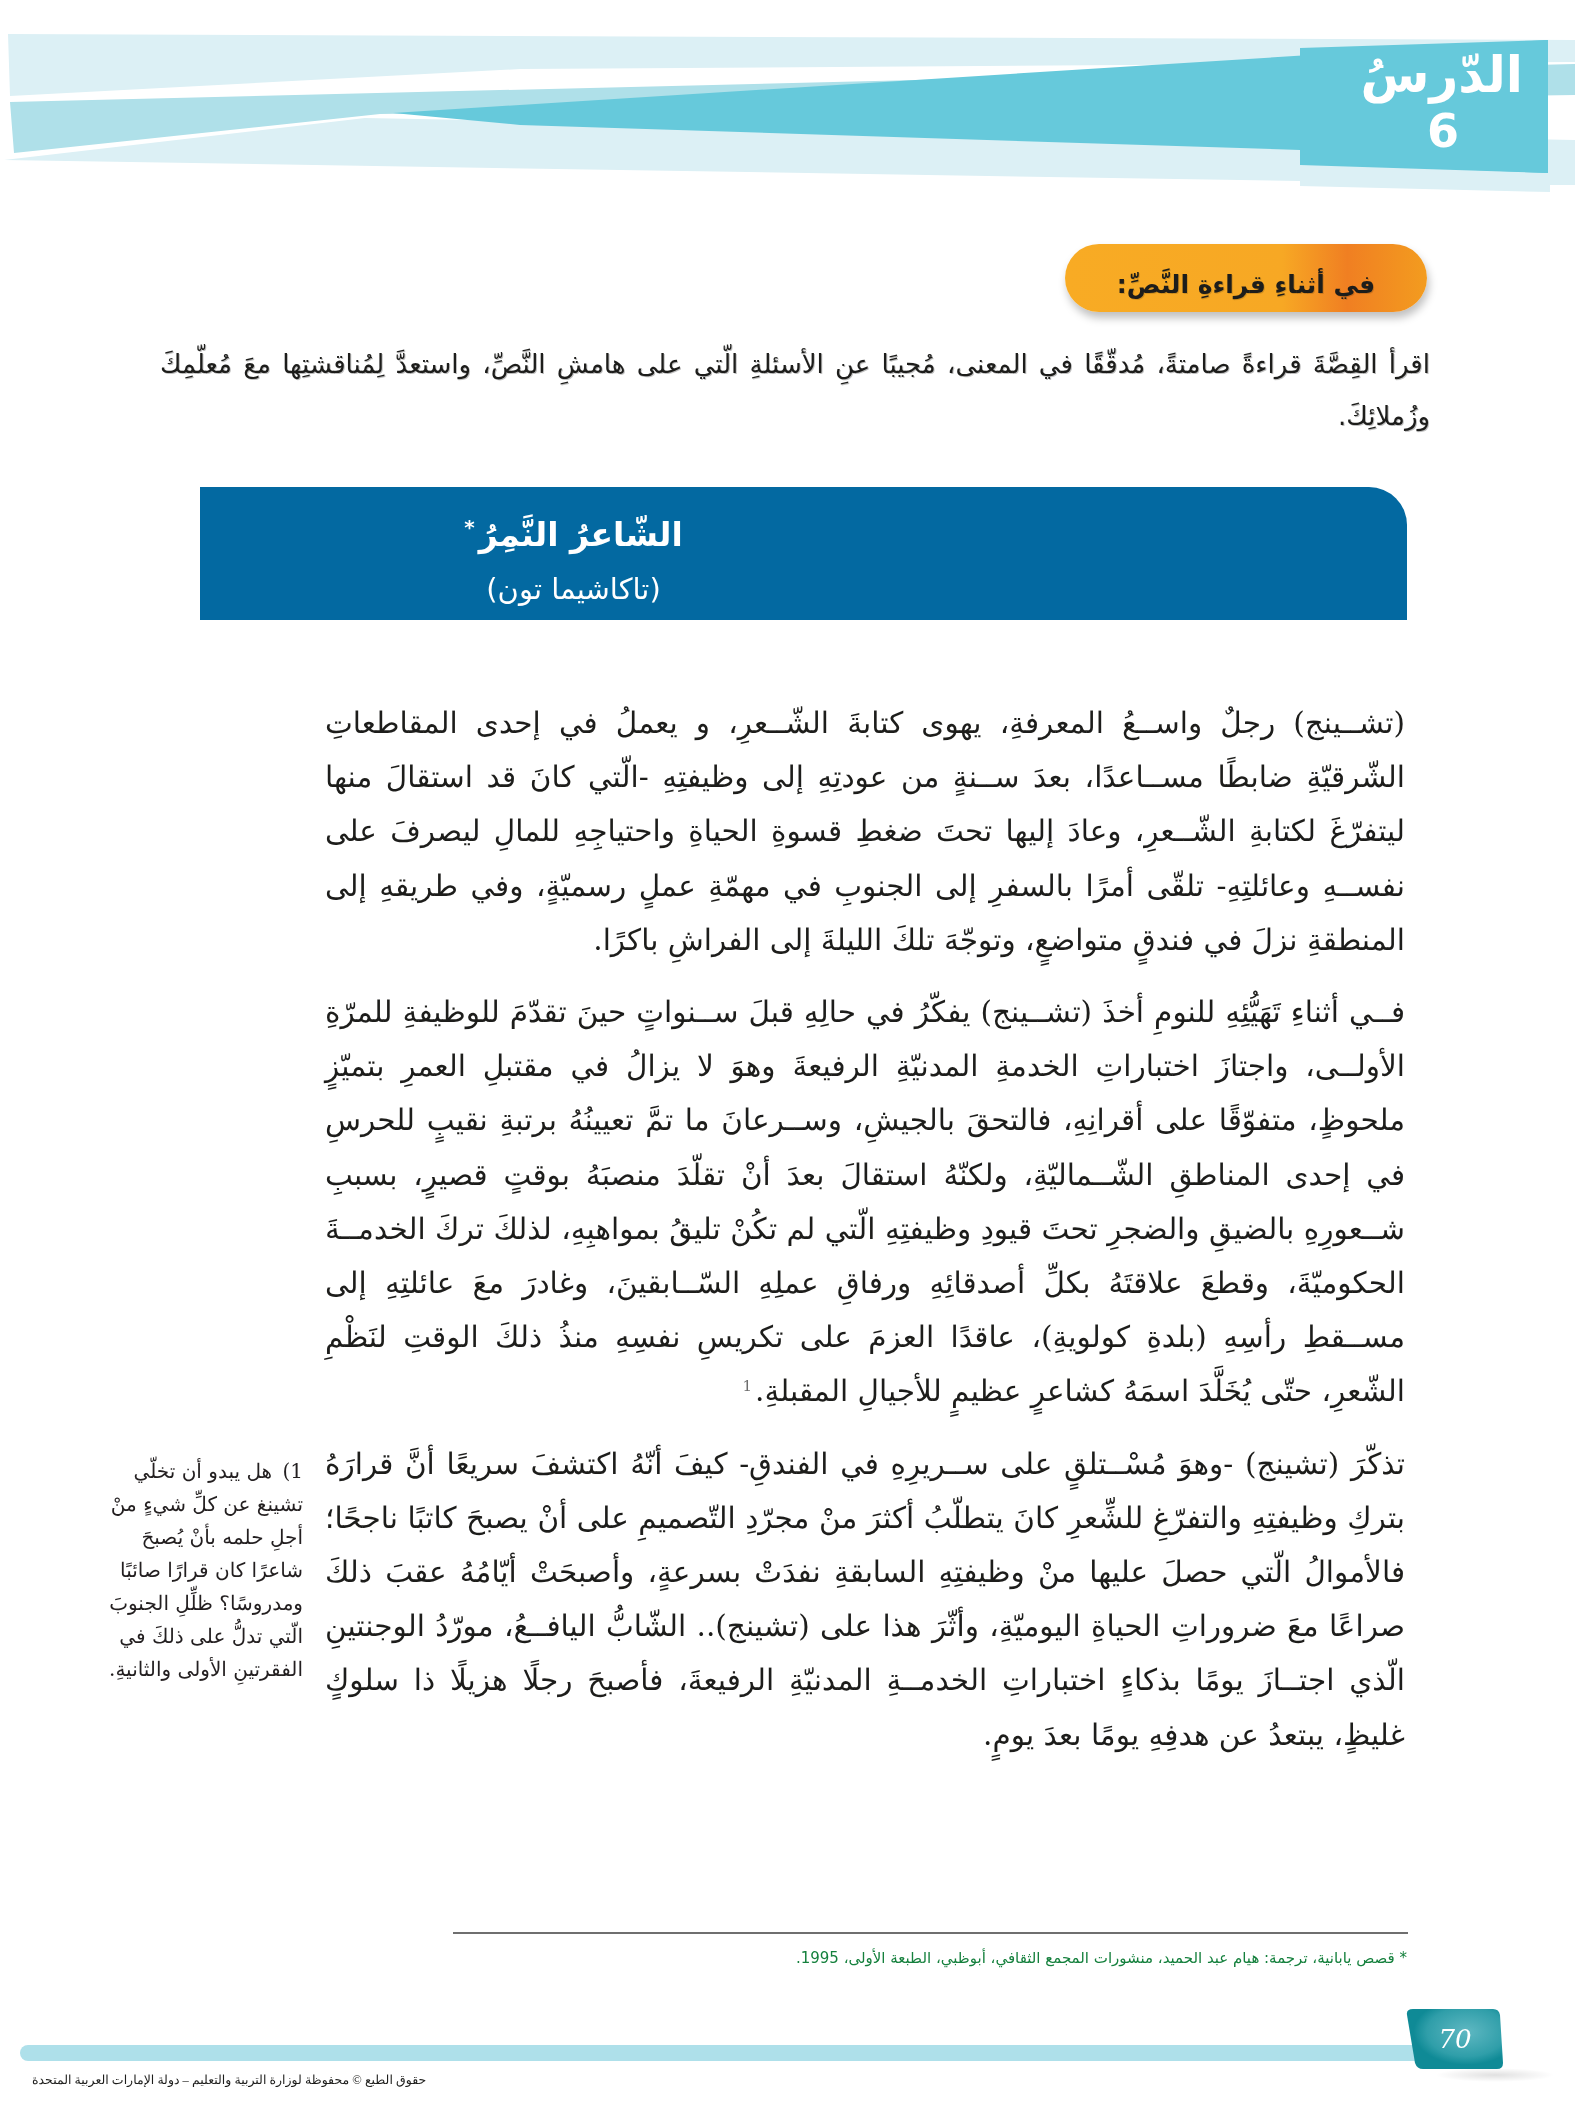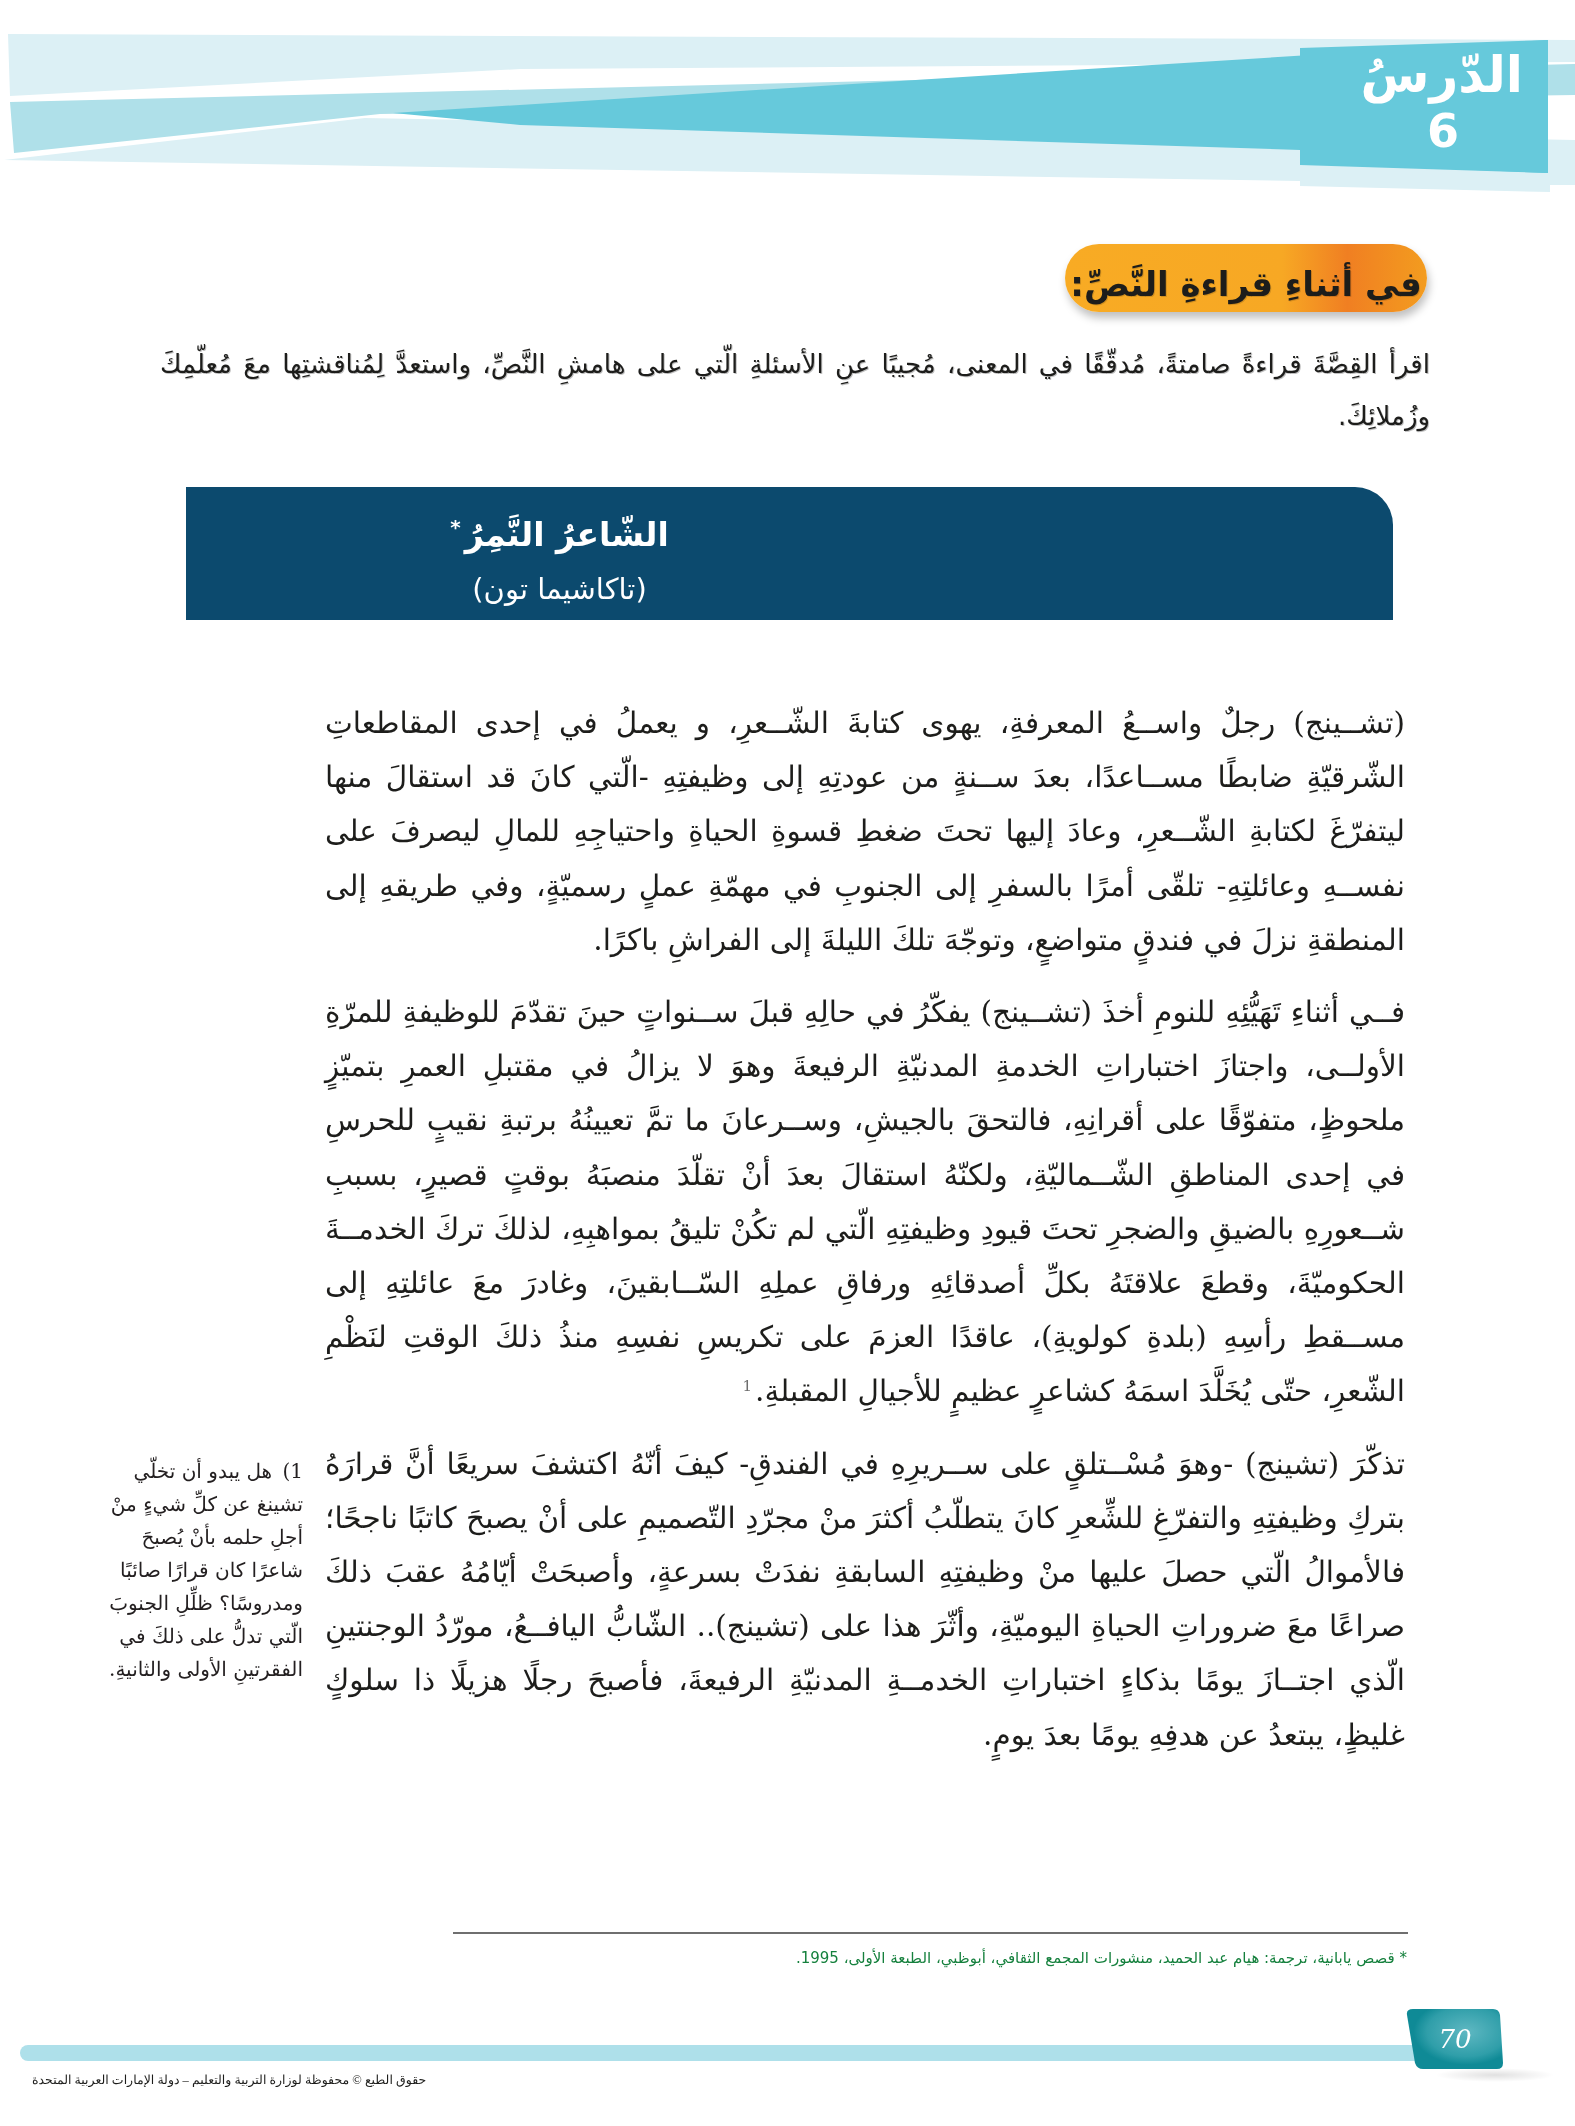--- a/index.html
+++ b/index.html
@@ -46,21 +46,21 @@
       border-radius: 34px;
       background: linear-gradient(to left, #f39c1f 0%, #f07f22 22%, #f7a824 40%, #f8ab24 100%);
       box-shadow: 2px 6px 8px rgba(0,0,0,0.25);
       display: flex;
       align-items: center;
       justify-content: center;
     }
     .reading-pill span {
       font-family: "DejaVu Sans", sans-serif;
       font-weight: bold;
-      font-size: 34px;
+      font-size: 25px;
       color: #1d1d1b;
       text-shadow: 1px 1px 0 rgba(0,0,0,0.15);
       margin-top: 12px;
     }
 
     
     .instructions {
       position: absolute;
       right: 145px;
       top: 338px;
@@ -71,25 +71,25 @@
       line-height: 52px;
       color: #1d1d1b;
       text-align: justify;
       text-align-last: right;
       text-shadow: 1px 1px 0 rgba(0,0,0,0.25);
     }
 
     
     .story-title-box {
       position: absolute;
-      left: 186px;
+      left: 200px;
       top: 487px;
       width: 1207px;
       height: 133px;
-      background: #0c4a6e;
+      background: #0369a1;
       border-top-right-radius: 38px;
       text-align: center;
       padding-right: 460px;
       padding-left: 0;
     }
     .story-title {
       display: block;
       margin-top: 18px;
       font-family: "DejaVu Sans", sans-serif;
       font-weight: bold;

